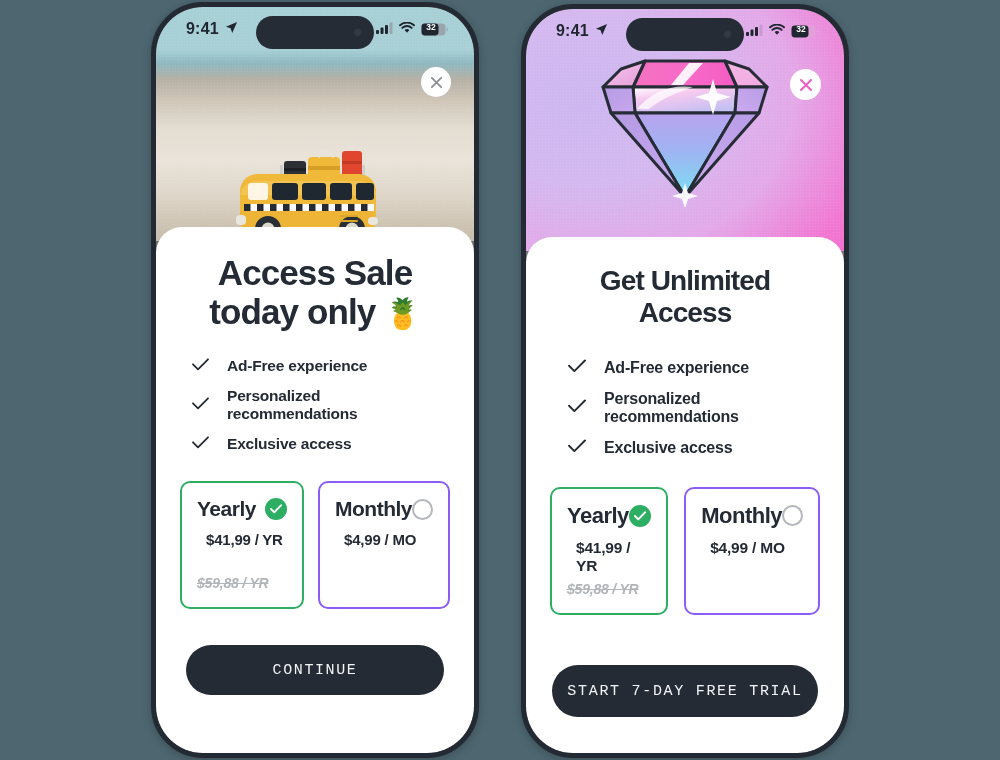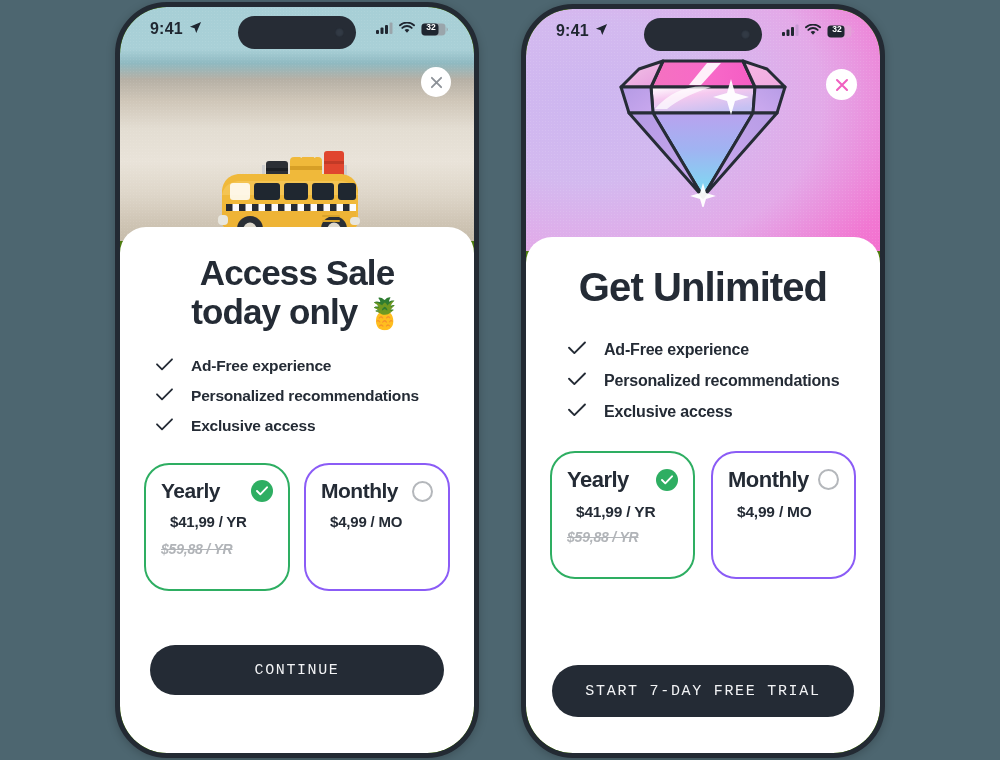--- a/index.html
+++ b/index.html
@@ -18,26 +18,26 @@
     inset: 0;
     display: flex;
     justify-content: center;
     align-items: flex-start;
     gap: 42px;
   }
 
   
   .phone {
     position: relative;
-    width: 364px;
+    width: 328px;
     height: 756px;
     margin-top: 2px;
     border: 5px solid #232a33;
     border-radius: 52px 52px 52px 52px;
-    background: #4d7c0f;
+    background: #737373;
     overflow: hidden;
     box-shadow: 0 2px 10px rgba(0,0,0,0.22);
   }
   .phone.right { margin-top: 4px; height: 754px; }
 
   .screen {
     position: absolute;
     inset: 0;
     border-radius: 47px;
     overflow: hidden;
@@ -186,21 +186,21 @@
 
   .title {
     text-align: center;
     color: #242b35;
     font-weight: 700;
     font-size: 35px;
     line-height: 1.12;
     letter-spacing: -0.9px;
     padding: 0 4px;
   }
-  .title.right { font-size: 40px; line-height: 1.14; }
+  .title.right { font-size: 28px; line-height: 1.14; }
   .title .emoji { font-size: 30px; display: inline-block; }
 
   .features {
     margin-top: 26px;
     padding-left: 14px;
     display: flex;
     flex-direction: column;
     gap: 12px;
   }
   .features.right { margin-top: 30px; padding-left: 20px; gap: 13px; }
@@ -222,22 +222,22 @@
     margin-top: 28px;
     display: flex;
     gap: 14px;
     padding: 0 2px;
   }
   .plans.right { margin-top: 30px; gap: 16px; }
 
   .plan {
     flex: 1;
     border: 2px solid #8b5cf6;
-    border-radius: 25px;
-    padding: 14px 15px 32px;
+    border-radius: 10px;
+    padding: 14px 15px 16px;
     background: #fff;
     min-height: 128px;
     display: flex;
     flex-direction: column;
     cursor: pointer;
   }
   .plan.selected { border-color: #2eae62; }
 
   .plan-head {
     display: flex;
@@ -599,20 +599,21 @@
         <div class="close-btn right">
           <svg width="14" height="14" viewBox="0 0 14 14">
             <path d="M2 2 L12 12 M12 2 L2 12" stroke="#f060c0" stroke-width="2.1" stroke-linecap="round"></path>
           </svg>
         </div>
       </div>
 
       <div class="sheet right">
         <div class="title right">
           <span>Get Unlimited</span><br>
+          <span>Access</span>
         </div>
 
         <div class="features right">
           <div class="feature-row">
             <span>
               <svg width="18" height="14" viewBox="0 0 17 13">
                   <path d="M1 6.3 L6 11.3 L16 1.3" stroke="#242b35" stroke-width="1.8" fill="none" stroke-linecap="round" stroke-linejoin="round"></path>
                 </svg>
             </span>
             <span class="feature-label right">Ad-Free experience</span>

